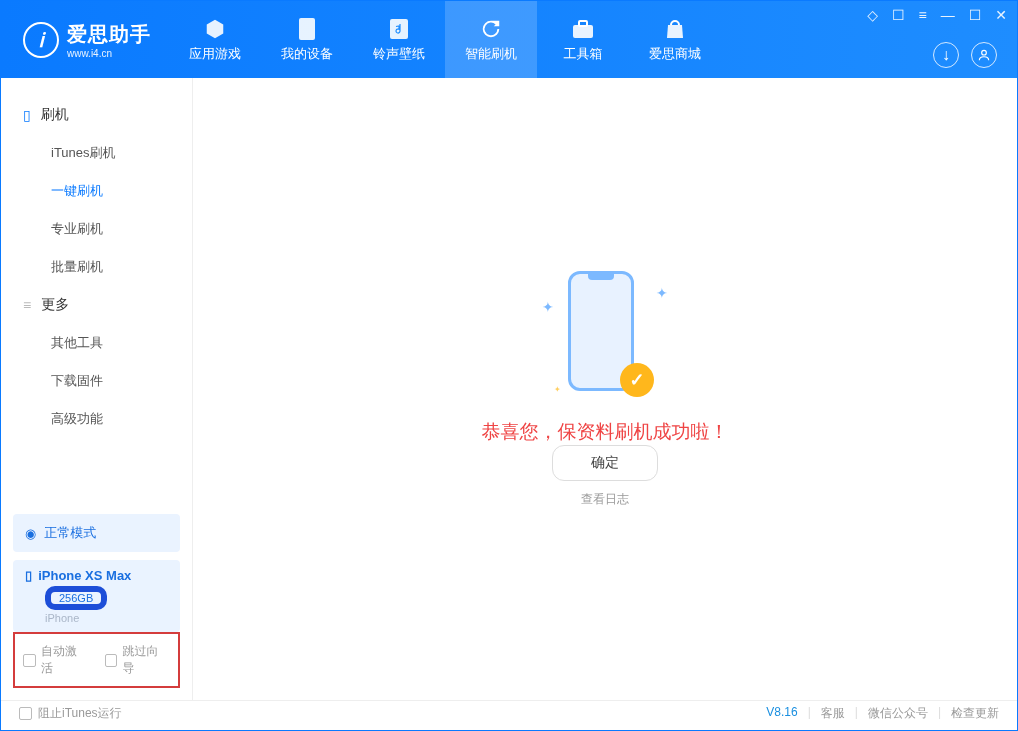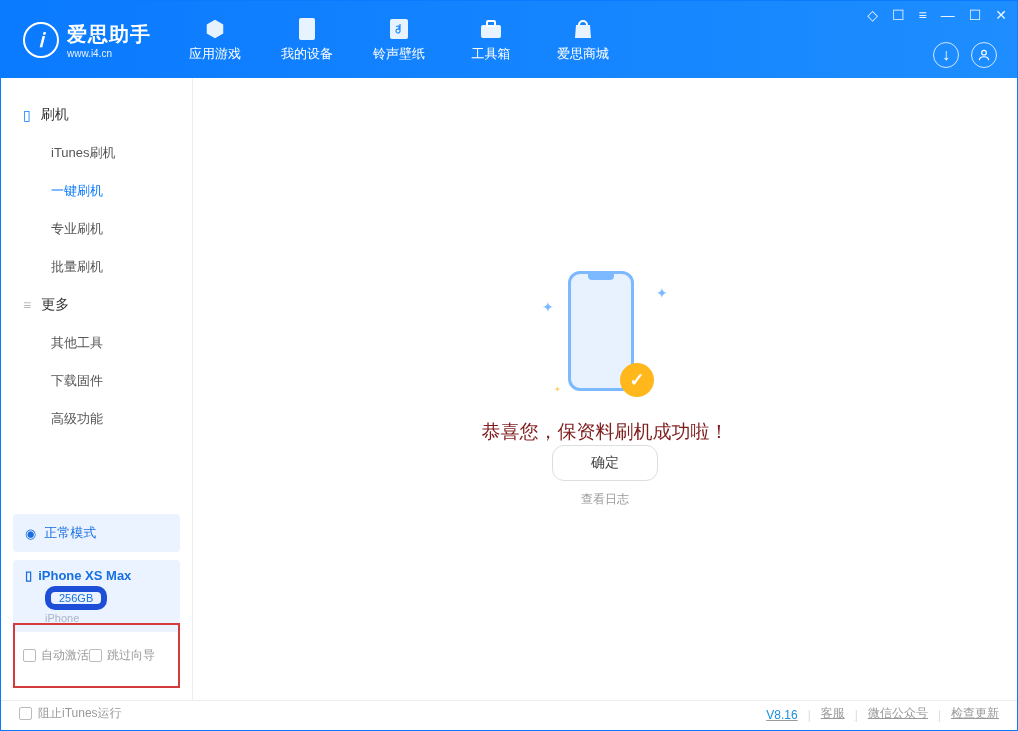--- a/index.html
+++ b/index.html
@@ -29,39 +29,39 @@
 .sb-sec .ico { margin-right: 10px; color: #0a7aff; }
 .sb-item { padding: 10px 22px 10px 50px; cursor: pointer; color: #555; }
 .sb-item.active { color: #0a7aff; }
 .sb-dev-blocks { position: absolute; bottom: 68px; left: 12px; right: 12px; }
 .dev-card { background: #eaf3ff; border-radius: 4px; padding: 10px 12px; margin-top: 8px; display: flex; align-items: center; font-size: 13px; color: #1a6fe0; }
 .dev-card2 { background: #eaf3ff; border-radius: 4px; padding: 8px 12px; margin-top: 8px; font-size: 12px; }
 .dev-name { font-weight: 700; color: #1a6fe0; font-size: 13px; display: flex; align-items: center; }
 .dev-name .ico { margin-right: 6px; }
 .storage-pill { display: inline-block; border: 6px solid #1d4ed8; color: #1a6fe0; border-radius: 10px; padding: 0 8px; font-size: 11px; margin-left: 20px; margin-top: 3px; }
 .dev-type { color: #aab6c8; margin-left: 20px; margin-top: 2px; font-size: 11px; }
-.chk-row { position: absolute; bottom: 12px; left: 12px; right: 12px; border: 2px solid #d43c3c; padding: 22px 8px; display: flex; gap: 0; font-size: 12px; color: #999; }
+.chk-row { position: absolute; bottom: 12px; left: 12px; right: 12px; border: 2px solid #d43c3c; padding: 9px 8px; display: flex; gap: 16px; font-size: 12px; color: #999; }
 .chk { display: flex; align-items: center; gap: 5px; }
 .chk-box { width: 13px; height: 13px; border: 1px solid #bbb; border-radius: 2px; }
 
 .main { flex: 1; display: flex; flex-direction: column; align-items: center; justify-content: center; }
 .phone-illus { width: 110px; height: 130px; position: relative; margin-bottom: 18px; }
 .phone-body { position: absolute; left: 18px; top: 0; width: 66px; height: 120px; border: 3px solid #7cb9ff; border-radius: 12px; background: #e8f2ff; }
 .phone-notch { position: absolute; top: 0; left: 50%; transform: translateX(-50%); width: 26px; height: 6px; background: #7cb9ff; border-radius: 0 0 4px 4px; }
 .badge-check { position: absolute; right: 6px; bottom: 4px; width: 34px; height: 34px; border-radius: 50%; background: #ffb71c; display: flex; align-items: center; justify-content: center; color: #fff; font-weight: 900; font-size: 18px; }
 .spark { position: absolute; width: 10px; height: 10px; color: #7cb9ff; font-size: 14px; }
 .spark.s1 { left: -8px; top: 28px; } .spark.s2 { right: -6px; top: 14px; } .spark.s3 { left: 4px; bottom: 6px; font-size: 8px; color: #ffce5e; }
-.success-msg { font-size: 19px; color: #7f1d1d; }
+.success-msg { font-size: 19px; color: #ef4444; }
 .ok-btn { border: 1px solid #ddd; padding: 8px 38px; font-size: 14px; color: #444; background: #fff; cursor: pointer; border-radius: 12px; }
 .log-link { margin-top: 10px; font-size: 12px; color: #999; cursor: pointer; }
 
 
 .footer { height: 26px; border-top: 1px solid #eee; display: flex; align-items: center; padding: 0 18px; font-size: 12px; color: #999; }
 .footer .left { display: flex; align-items: center; gap: 6px; }
-.footer .right { margin-left: auto; display: flex; align-items: flex-end; gap: 10px; text-decoration: underline; }
+.footer .right { margin-left: auto; display: flex; align-items: flex-start; gap: 10px; }
 .footer .ver { color: #1a8fe0; }
 .footer .sep { color: #ddd; }
 .footer .lnk { cursor: pointer; }
 </style>
 </head>
 <body>
 
 <div class="header">
   <div class="logo-area">
     <div class="logo-icon">ℹ︎</div>
@@ -88,20 +88,28 @@
       <span>我的设备</span>
     </div>
     <div class="nav-item">
       <div class="nav-ico">
           <svg width="20" height="22" viewBox="0 0 20 22">
             <rect x="1" y="1" width="18" height="20" rx="2" fill="#fff" opacity=".9"></rect>
             <path d="M11 6v7a2 2 0 11-1-1.7V8l-3 .5" stroke="#1e8dff" fill="none" stroke-width="1.2"></path>
           </svg>
         </div>
       <span>铃声壁纸</span>
+    </div>
+    <div class="nav-item active">
+      <div class="nav-ico">
+          <svg width="22" height="22" viewBox="0 0 24 24">
+            <path d="M12 3a9 9 0 109 9h-2a7 7 0 11-2-5l-2 2h6V3z" fill="#fff"></path>
+          </svg>
+        </div>
+      <span>智能刷机</span>
     </div>
     <div class="nav-item">
       <div class="nav-ico">
           <svg width="22" height="20" viewBox="0 0 22 20">
             <rect x="1" y="6" width="20" height="13" rx="2" fill="#fff" opacity=".9"></rect>
             <rect x="7" y="2" width="8" height="5" rx="1" fill="none" stroke="#fff" stroke-width="2"></rect>
           </svg>
         </div>
       <span>工具箱</span>
     </div>

